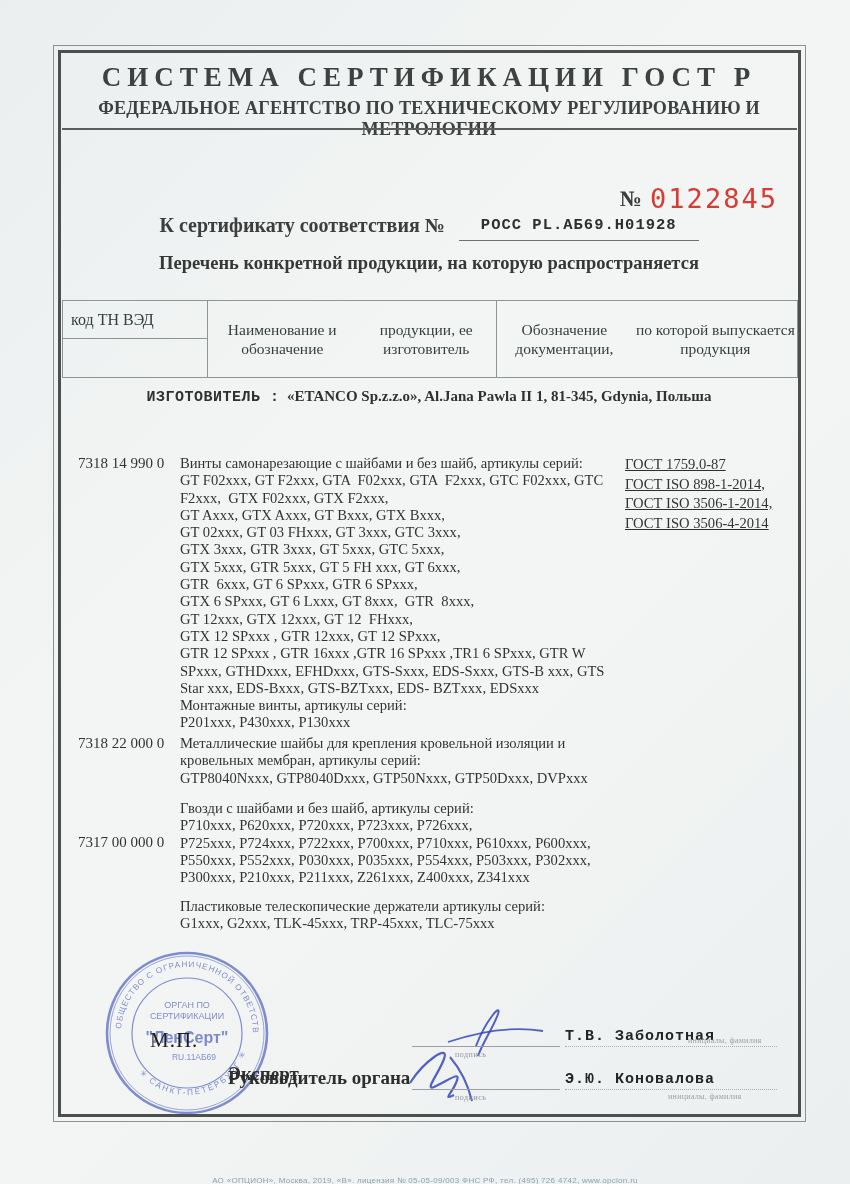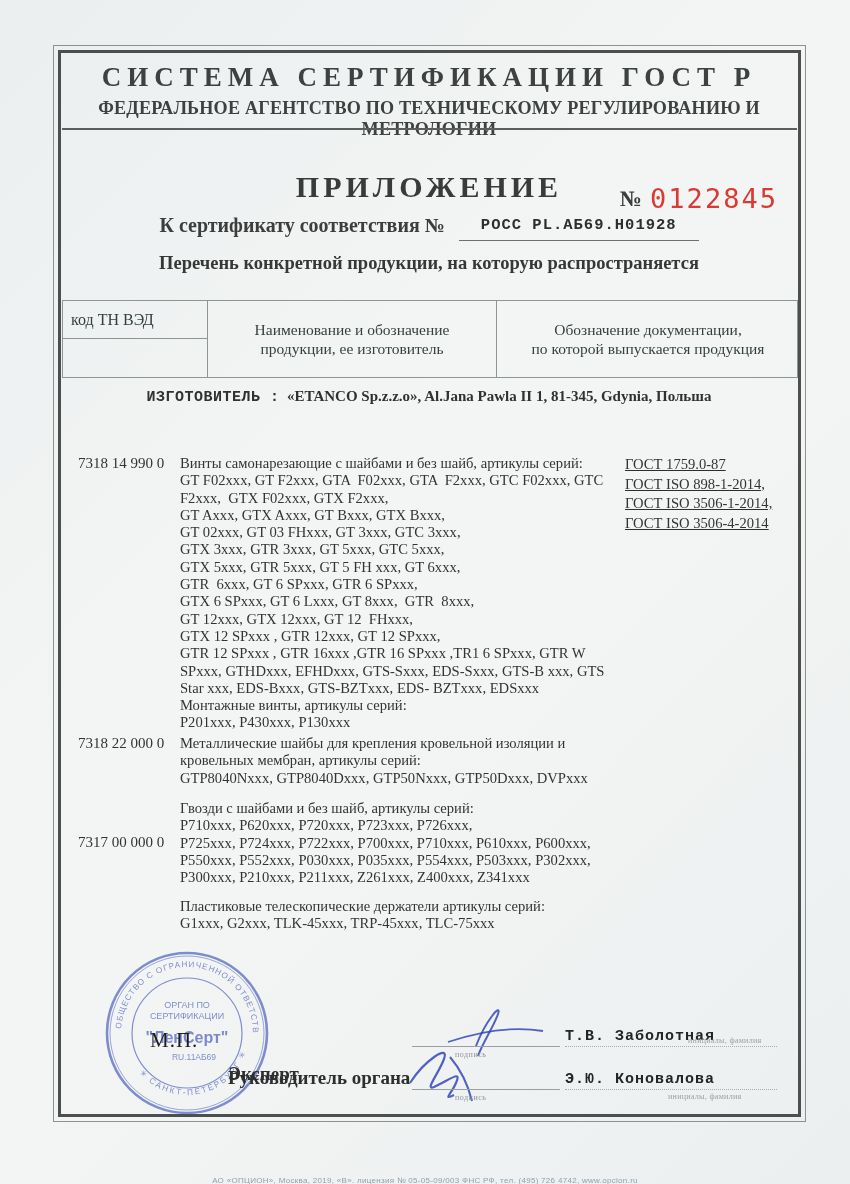--- a/index.html
+++ b/index.html
@@ -55,21 +55,21 @@
   .head-table {
     position:absolute; left:62px; top:300px; width:736px; height:78px;
     display:grid; grid-template-columns:145px 289px 302px;
     border:1px solid #8e9694;
   }
   .ht-col1 { display:grid; grid-template-rows:1fr 1fr; border-right:1px solid #8e9694; }
   .ht-col1 > div { display:flex; align-items:center; padding-left:8px; font-size:16px; color:#34403e; }
   .ht-col1 > div:first-child { border-bottom:1px solid #8e9694; }
   .ht-col2 { border-right:1px solid #8e9694; }
   .ht-col2, .ht-col3 {
-    display:flex; flex-direction:column; justify-content:center; align-items:center;
+    display:flex; flex-direction:row; justify-content:center; align-items:center;
     text-align:center; font-size:15.5px; line-height:19px; color:#34403e;
   }
   .manufacturer {
     position:absolute; left:60px; top:388px; width:738px; text-align:center;
     font-size:15px; font-weight:bold; color:#2f3231; white-space:pre;
   }
   .manufacturer .mlabel { font-family:"Liberation Mono", monospace; letter-spacing:.5px; }
   .prod-row { position:absolute; left:0; top:0; width:850px; }
   .prod-code {
     position:absolute; left:78px; width:120px; font-size:15px; color:#303433; white-space:nowrap;
@@ -115,21 +115,20 @@
   </div>
 
   <div class="hdr-title">СИСТЕМА СЕРТИФИКАЦИИ ГОСТ Р</div>
   <div class="hdr-sub">ФЕДЕРАЛЬНОЕ АГЕНТСТВО ПО ТЕХНИЧЕСКОМУ РЕГУЛИРОВАНИЮ И МЕТРОЛОГИИ</div>
   <div class="hdr-rule"></div>
 
   <div class="doc-number">
     <span class="nsign">№</span><span class="digits">0122845</span>
   </div>
 
-  <div class="appendix-title">ПРИЛОЖЕНИЕ</div>
 
   <div class="cert-line">
     <span class="lbl">К сертификату соответствия №</span>
     <span class="num">РОСС PL.АБ69.Н01928</span>
   </div>
 
   <div class="subheading">
     <div>Перечень конкретной продукции,  на которую распространяется</div>
   </div>
 

